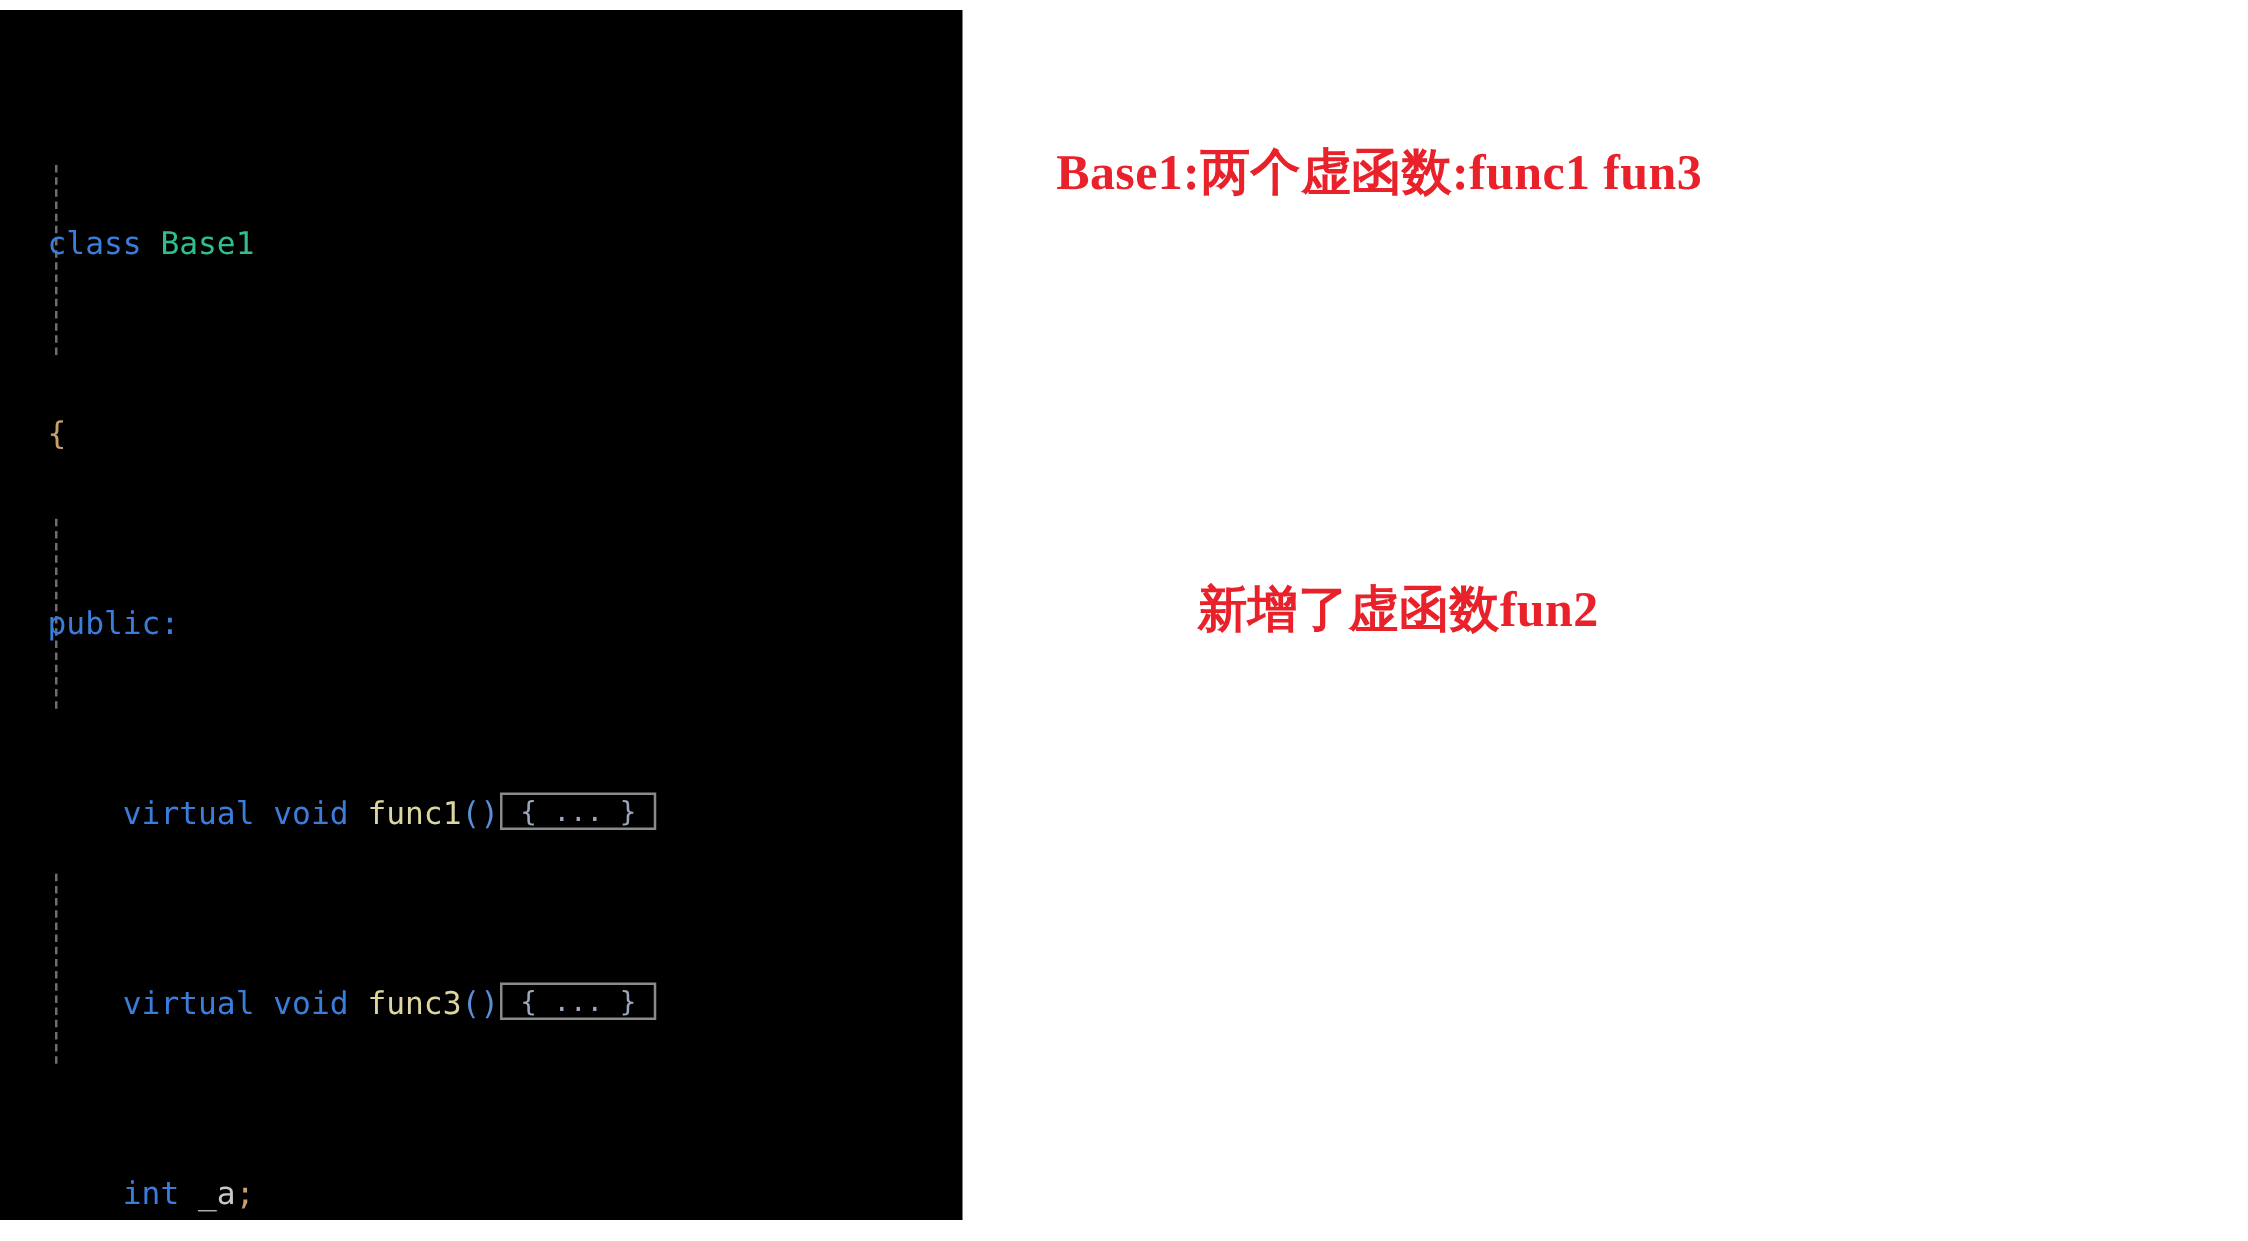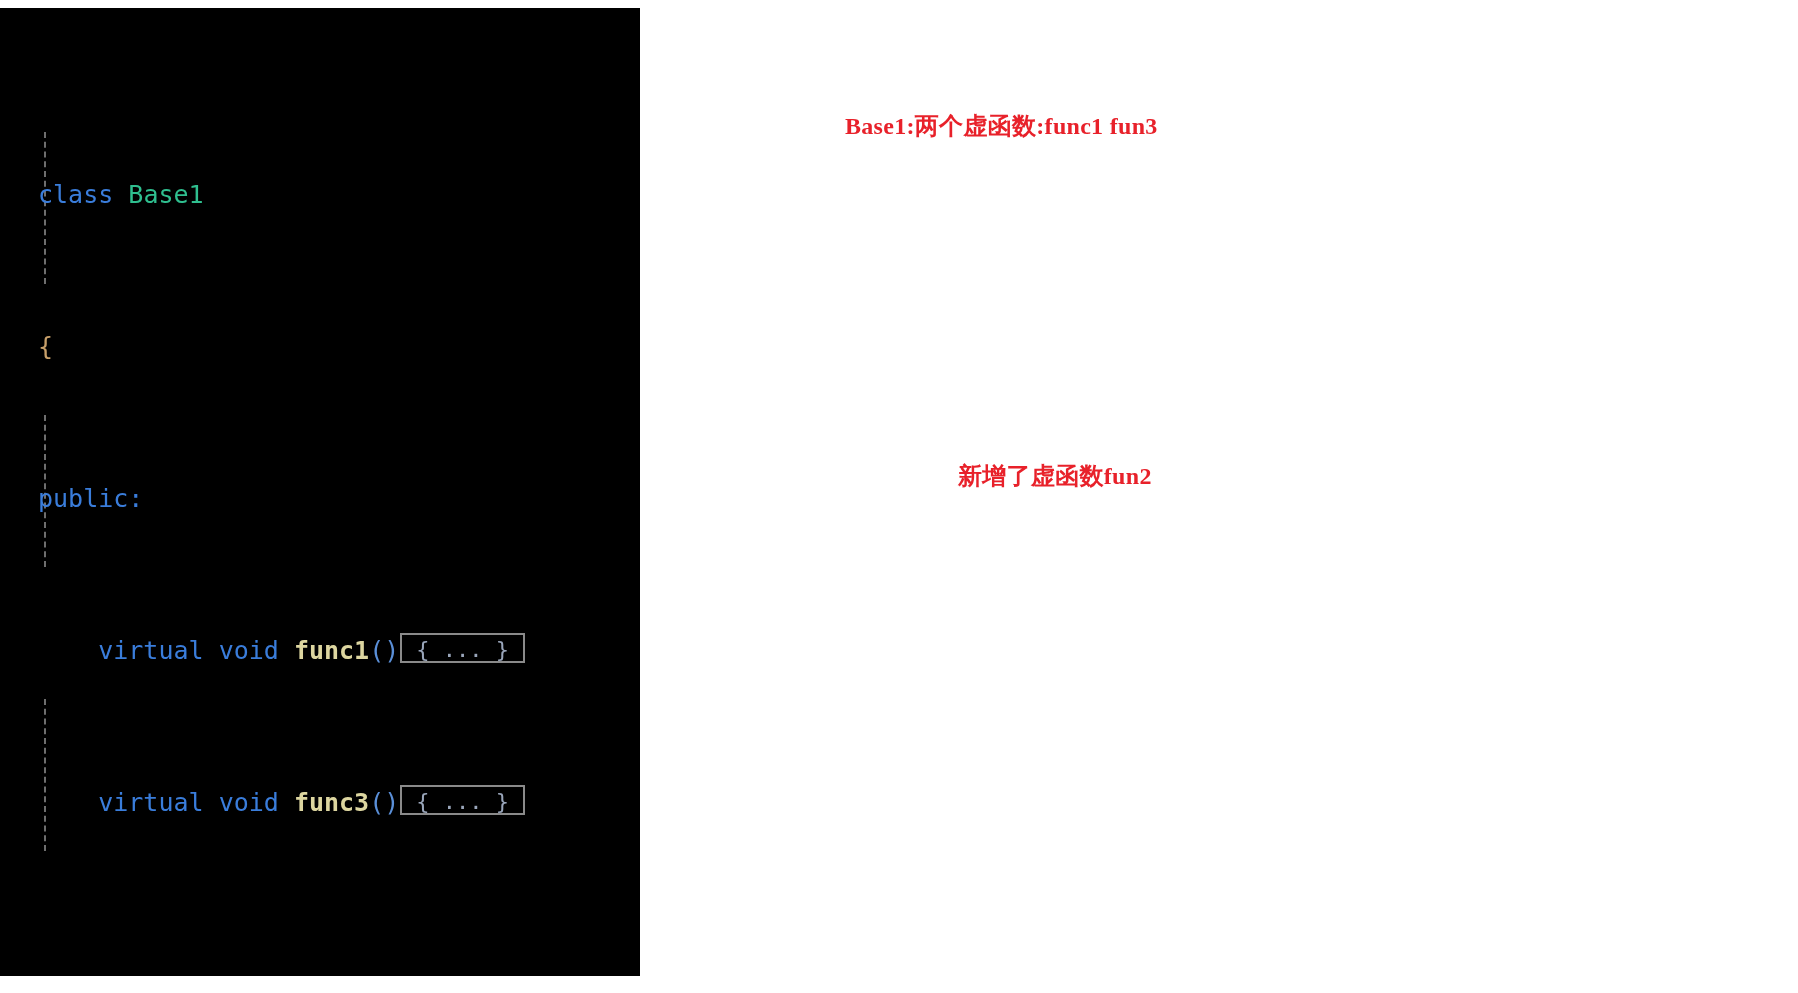--- a/index.html
+++ b/index.html
@@ -14,24 +14,25 @@
     font-family: "Liberation Serif", "DejaVu Serif", serif;
     overflow: hidden;
     position: relative;
   }
 
   
   #editor-panel {
     position: absolute;
     left: 0;
     top: 8px;
-    width: 640px;
+    width: 726px;
     height: 968px;
     background: #000000;
     overflow: hidden;
+    padding-left: 44px;
   }
 
   #code-area {
     position: absolute;
     left: 0;
     top: 0;
     padding: 16px 0 0 0;
     font-family: "DejaVu Sans Mono", "Liberation Mono", monospace;
     font-size: 25px;
     line-height: 38px;
@@ -43,21 +44,21 @@
     position: relative;
     height: 38px;
     padding-left: 38px;
     white-space: pre;
     display: block;
   }
 
   
   .kw      { color: #3a7ddb; }      
   .typ     { color: #2fbf8f; }      
-  .fn      { color: #ddd6a0; font-weight: bold; }      
+  .fn      { color: #ddd6a0; }      
   .var     { color: #c8c8c8; }      
   .punc    { color: #c8a06a; }      
   .paren   { color: #5a8fd8; }
   .plain   { color: #cfcfcf; }
 
   
   .indent-guide {
     position: absolute;
     left: 44px;
     width: 0;
@@ -85,21 +86,21 @@
     left: 845px;
     top: 0;
     width: 953px;
     height: 993px;
   }
   .note {
     position: absolute;
     color: #e8212a;
     font-family: "Liberation Serif", "DejaVu Serif", serif;
     font-weight: bold;
-    font-size: 24px;
+    font-size: 40px;
     white-space: nowrap;
     letter-spacing: 0.3px;
   }
   .note.indent { left: 113px; }
   .note.flush  { left: 0px; }
 </style>
 </head>
 <body>
 
 <div id="editor-panel">
@@ -114,20 +115,21 @@
     <div class="code-line"><span class="kw">class</span><span class="plain"> </span><span class="typ">Base1</span></div>
 
     <div class="code-line"><span class="punc">{</span></div>
 
     <div class="code-line"><span class="kw">public:</span></div>
 
     <div class="code-line"><span class="plain">    </span><span class="kw">virtual void</span><span class="plain"> </span><span class="fn">func1</span><span class="paren">()</span><span class="collapse-box">{ ... }</span></div>
 
     <div class="code-line"><span class="plain">    </span><span class="kw">virtual void</span><span class="plain"> </span><span class="fn">func3</span><span class="paren">()</span><span class="collapse-box">{ ... }</span></div>
 
+    <div class="code-line"><span class="plain">    </span><span class="kw">int</span><span class="plain"> </span><span class="var">_a</span><span class="punc">;</span></div>
 
     
 
     
 
     
     
 
     
 

